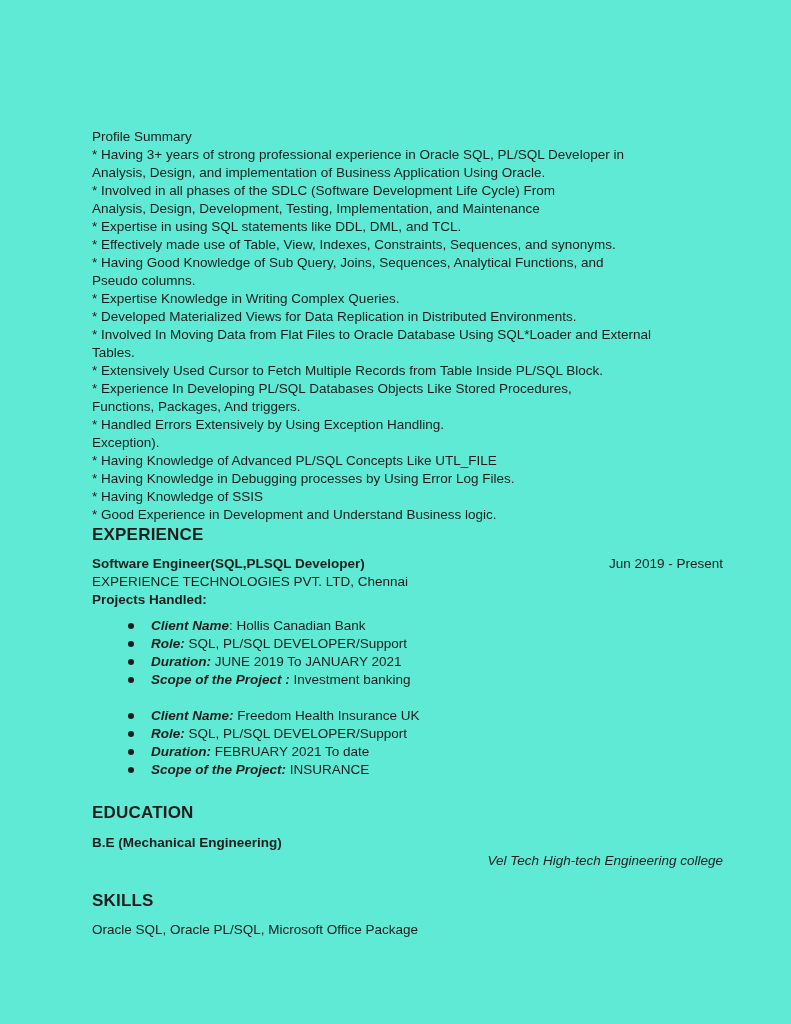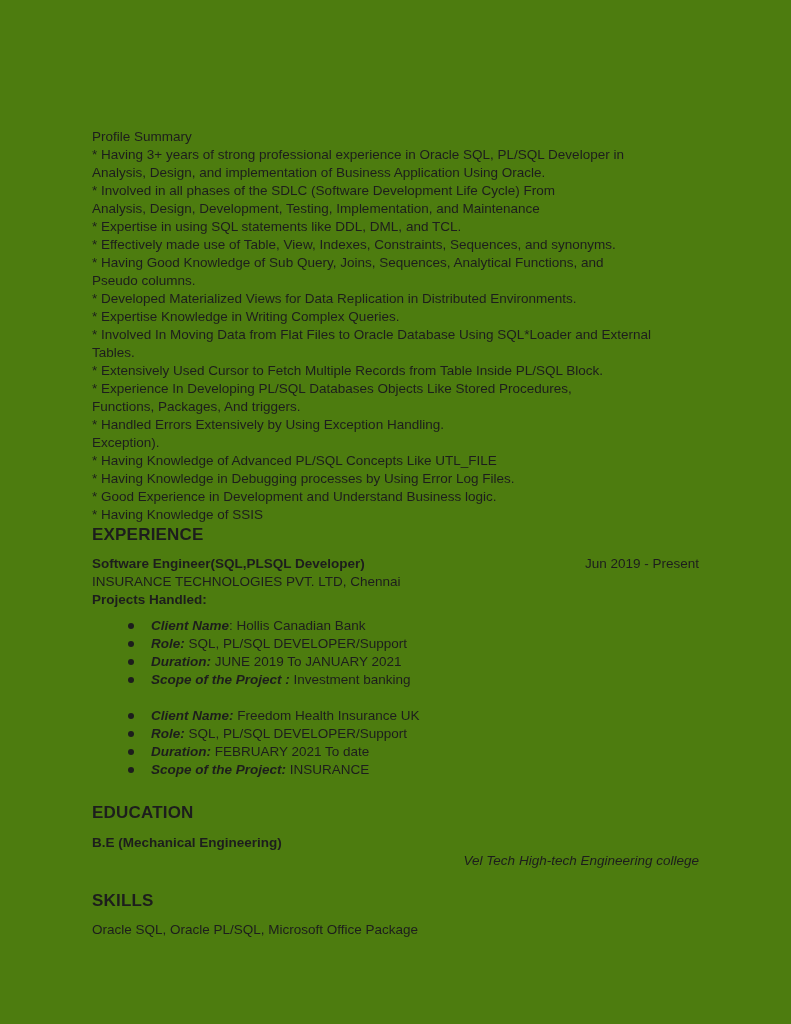--- a/index.html
+++ b/index.html
@@ -1,23 +1,23 @@
 <!DOCTYPE html>
 <html><head>
 <meta charset="utf-8">
 <style>
   html, body { margin: 0; padding: 0; background: #ffffff; }
   .page {
     position: relative;
     width: 791px;
     height: 1024px;
-    background: #4d7c0f;
+    background: #5eead4;
     overflow: hidden;
     box-sizing: border-box;
-    padding: 128px 92px 0 92px;
+    padding: 128px 68px 0 92px;
     font-family: "Liberation Sans", "DejaVu Sans", sans-serif;
     font-size: 13.5px;
     line-height: 18px;
     color: #1d1d1d;
   }
   .line { white-space: nowrap; }
   .section-heading {
     font-size: 17px;
     font-weight: bold;
     line-height: 22px;
@@ -70,42 +70,42 @@
   <div>
     <div class="line">Profile Summary</div>
     <div class="line">* Having 3+ years of strong professional experience in Oracle SQL, PL/SQL Developer in</div>
     <div class="line">Analysis, Design, and implementation of Business Application Using Oracle.</div>
     <div class="line">* Involved in all phases of the SDLC (Software Development Life Cycle) From</div>
     <div class="line">Analysis, Design, Development, Testing, Implementation, and Maintenance</div>
     <div class="line">* Expertise in using SQL statements like DDL, DML, and TCL.</div>
     <div class="line">* Effectively made use of Table, View, Indexes, Constraints, Sequences, and synonyms.</div>
     <div class="line">* Having Good Knowledge of Sub Query, Joins, Sequences, Analytical Functions, and</div>
     <div class="line">Pseudo columns.</div>
+    <div class="line">* Expertise Knowledge in Writing Complex Queries.</div>
     <div class="line">* Developed Materialized Views for Data Replication in Distributed Environments.</div>
-    <div class="line">* Expertise Knowledge in Writing Complex Queries.</div>
     <div class="line">* Involved In Moving Data from Flat Files to Oracle Database Using SQL*Loader and External</div>
     <div class="line">Tables.</div>
     <div class="line">* Extensively Used Cursor to Fetch Multiple Records from Table Inside PL/SQL Block.</div>
     <div class="line">* Experience In Developing PL/SQL Databases Objects Like Stored Procedures,</div>
     <div class="line">Functions, Packages, And triggers.</div>
     <div class="line">* Handled Errors Extensively by Using Exception Handling.</div>
     <div class="line">Exception).</div>
     <div class="line">* Having Knowledge of Advanced PL/SQL Concepts Like UTL_FILE</div>
     <div class="line">* Having Knowledge in Debugging processes by Using Error Log Files.</div>
+    <div class="line">* Having Knowledge of SSIS</div>
     <div class="line">* Good Experience in Development and Understand Business logic.</div>
-    <div class="line">* Having Knowledge of SSIS</div>
   </div>
 
   <div class="section-heading heading-experience">EXPERIENCE</div>
 
   <div class="job-header">
     <span class="job-title">Software Engineer(SQL,PLSQL Developer)</span>
     <span class="job-date">Jun 2019 - Present</span>
   </div>
-  <div class="line">INSURANCE TECHNOLOGIES PVT. LTD, Chennai</div>
+  <div class="line">EXPERIENCE TECHNOLOGIES PVT. LTD, Chennai</div>
   <div class="line projects-label">Projects Handled:</div>
 
   <ul class="project-details">
     <li>
       <span class="detail-label">Client Name</span><span>: Hollis Canadian Bank</span>
     </li>
     <li>
       <span class="detail-label">Role:</span><span> SQL, PL/SQL DEVELOPER/Support</span>
     </li>
     <li>

